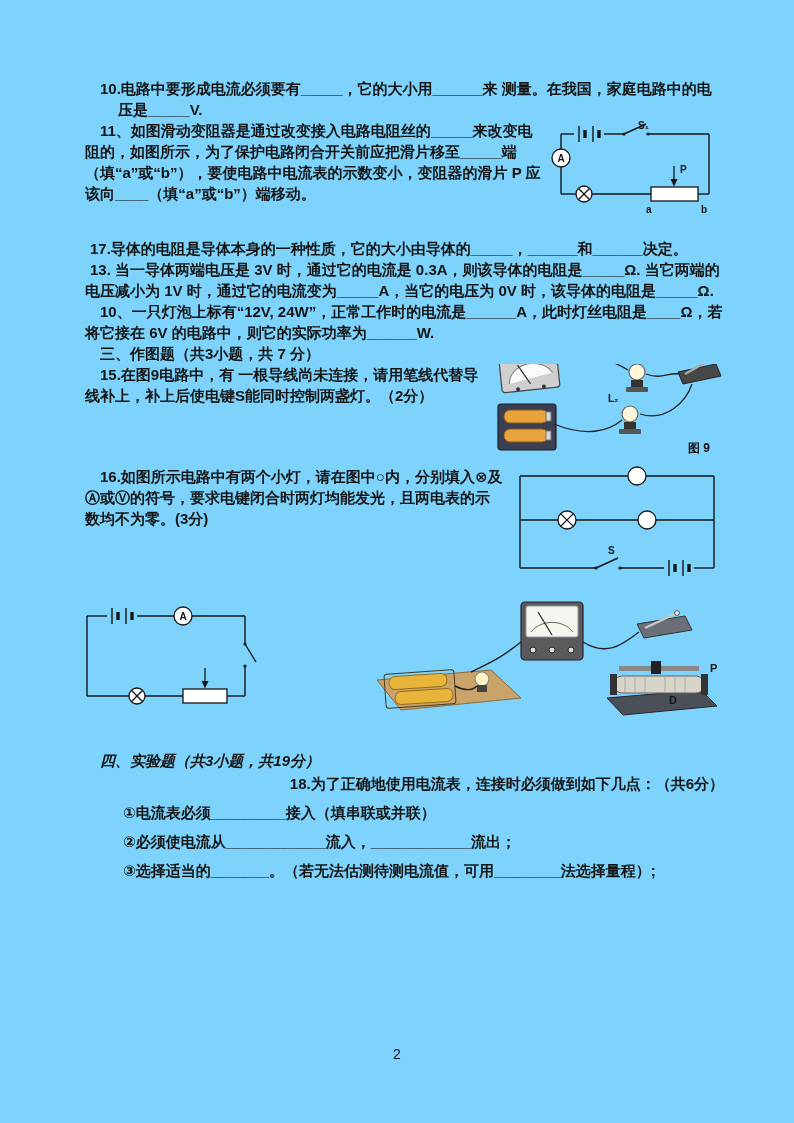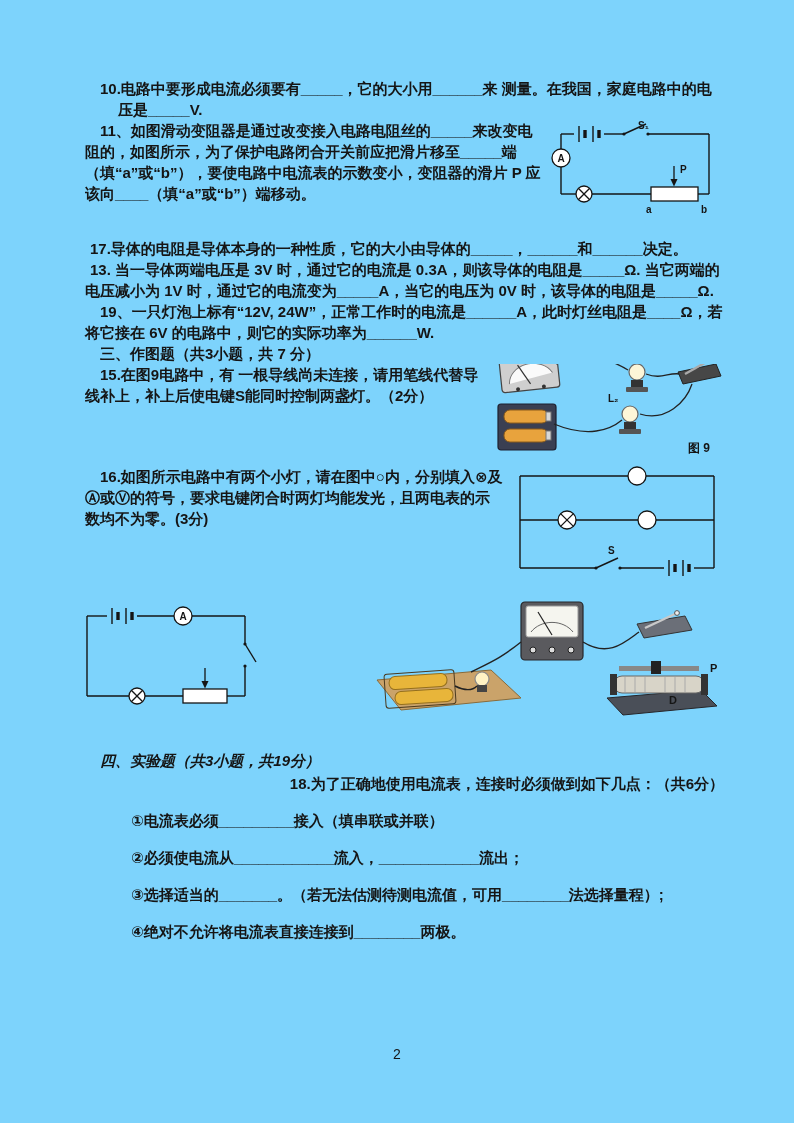--- a/index.html
+++ b/index.html
@@ -18,21 +18,21 @@
   .figfloat { float:right; }
   svg text { font-family:"Liberation Sans","DejaVu Sans",sans-serif; font-weight:700; fill:#151515; }
   .sec-title { margin:0; }
   .m-b22{margin-bottom:22px}.m-b13{margin-bottom:13px}.m-b7{margin-bottom:7px}
   .m-b26{margin-bottom:26px}.m-b10{margin-bottom:10px}.m-b20{margin-bottom:20px}
   .m-t12{margin-top:12px}.m-t17{margin-top:17px}.m-t23{margin-top:23px}
   .q15fig { margin-top:-22px; margin-left:8px; }
   .q16fig { margin-left:8px; }
   .fig-row { display:flex; justify-content:space-between; align-items:flex-start; margin-top:2px; padding-right:0; }
   .fig-row .left-cir { margin-left:-10px; }
-  .sub-items p { margin:16px; padding-left:30px; }
+  .sub-items p { margin:8px; padding-left:30px; }
   .page-num { position:absolute; left:0; right:0; bottom:58px; text-align:center; font-size:14px; font-weight:400; }
 </style>
 </head>
 <body>
 
 <div class="page">
   <div class="content">
 
     <p class="q hang">10.电路中要形成电流必须要有_____，它的大小用______来 测量。在我国，家庭电路中的电压是_____V.</p>
 
@@ -80,21 +80,21 @@
         <text x="100" y="93" font-size="10">a</text>
         <text x="155" y="93" font-size="10">b</text>
       </svg>
       <p class="q ind15">11、如图滑动变阻器是通过改变接入电路电阻丝的_____来改变电阻的，如图所示，为了保护电路闭合开关前应把滑片移至_____端（填“a”或“b”），要使电路中电流表的示数变小，变阻器的滑片 P 应该向____（填“a”或“b”）端移动。</p>
     </div>
 
     <p class="q ind5 m-b13">17.导体的电阻是导体本身的一种性质，它的大小由导体的_____，______和______决定。</p>
 
     <p class="q ind5 m-b7">13. 当一导体两端电压是 3V 时，通过它的电流是 0.3A，则该导体的电阻是_____Ω. 当它两端的电压减小为 1V 时，通过它的电流变为_____A，当它的电压为 0V 时，该导体的电阻是_____Ω.</p>
 
-    <p class="q ind15 m-b26">19、一只灯泡上标有“12V, 24W”，正常工作时的电流是______A，此时灯丝电阻是____Ω，若将它接在 6V 的电路中，则它的实际功率为______W.</p>
+    <p class="q ind15 m-b26">10、一只灯泡上标有“12V, 24W”，正常工作时的电流是______A，此时灯丝电阻是____Ω，若将它接在 6V 的电路中，则它的实际功率为______W.</p>
 
     <p class="q ind15 sec-title">三、作图题（共3小题，共 7 分）</p>
 
     <div class="qblock m-b10" style="min-height:88px;">
       <svg class="figfloat q15fig" width="228" height="114" viewBox="0 0 228 114">
         <g>
           <rect x="4" y="6" width="58" height="42" rx="3" fill="#cfcfcf" stroke="#444" stroke-width="1.2" transform="rotate(-6 33 27)"></rect>
           <path d="M12,40 a23,19 0 0 1 44,-7" fill="#fafafa" stroke="#777" stroke-width="1" transform="rotate(-6 33 27)"></path>
           <line x1="33" y1="42" x2="22" y2="22" stroke="#333" stroke-width="1.2" transform="rotate(-6 33 27)"></line>
           <circle cx="20" cy="46" r="2" fill="#333" transform="rotate(-6 33 27)"></circle>
@@ -262,19 +262,18 @@
       </svg>
     </div>
 
     <p class="q ind15 sec-title" style="margin-top:30px;font-style:italic;">四、实验题（共3小题，共19分）</p>
 
     <p class="q" style="padding-left:25px; margin-top:2px;text-align:right;">18.为了正确地使用电流表，连接时必须做到如下几点：（共6分）</p>
     <div class="sub-items">
       <p class="q m-t12">①电流表必须_________接入（填串联或并联）</p>
       <p class="q m-t17">②必须使电流从____________流入，____________流出；</p>
       <p class="q m-t17">③选择适当的_______。（若无法估测待测电流值，可用________法选择量程）;</p>
-      <p class="q m-t23">④绝对不允许将电流表直接连接到________两极。</p>
     </div>
 
   </div>
 
   <div class="page-num">2</div>
 </div>
 
 </body></html>

